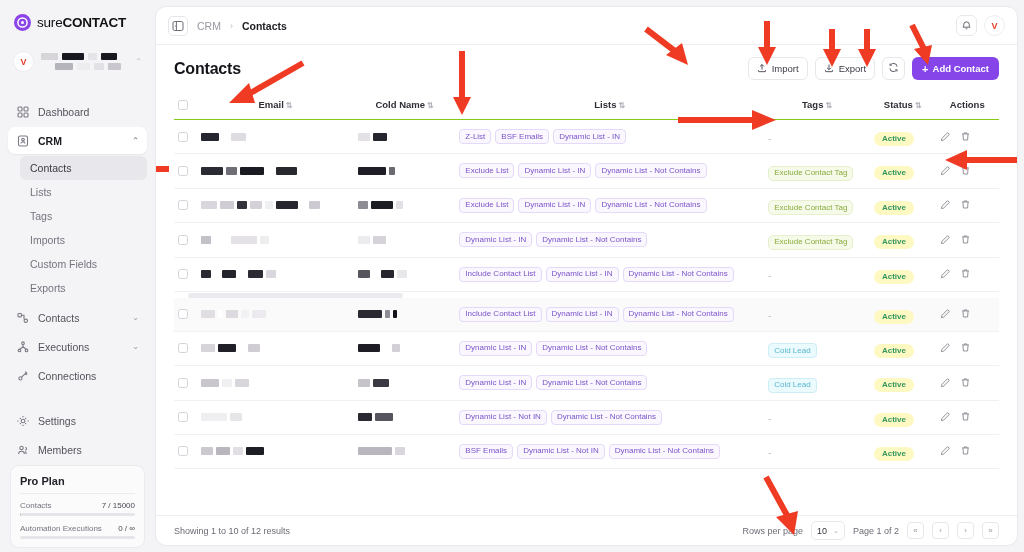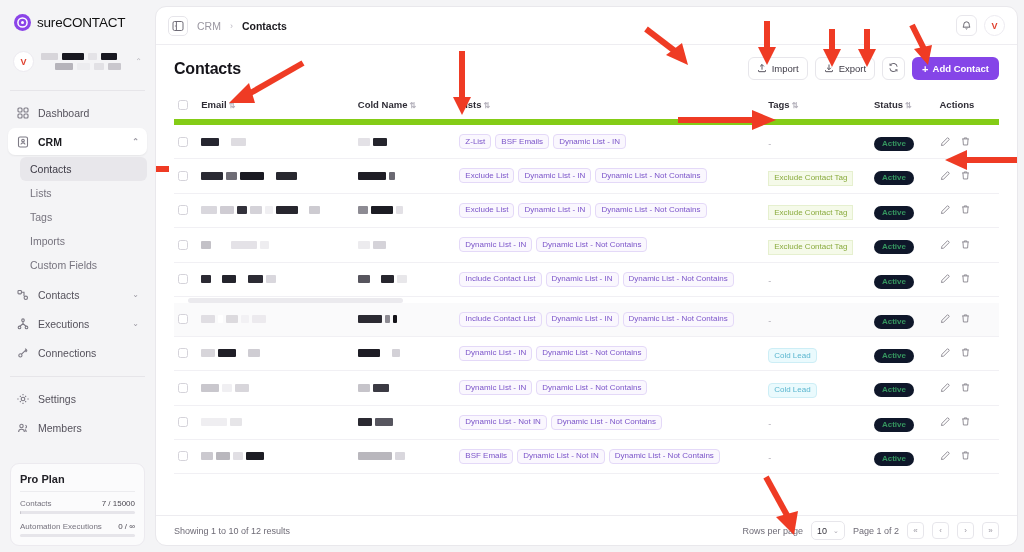--- a/index.html
+++ b/index.html
@@ -22,21 +22,21 @@
   .logo-row { display: flex; align-items: center; gap: 6px; padding: 14px 6px 10px 6px; }
   .logo-mark {
     width: 17px; height: 17px; border-radius: 50%;
     background: #8b44e8;
     display: flex; align-items: center; justify-content: center;
     color: #fff; font-size: 11px; font-weight: bold;
     flex: 0 0 17px;
   }
   .logo-text { font-size: 13.5px; letter-spacing: -0.2px; color: #111; }
   .logo-text .lt-thin { font-weight: 400; }
-  .logo-text .lt-bold { font-weight: 400; margin-top: 32px; }
+  .logo-text .lt-bold { font-weight: 700; margin-top: 32px; }
 
   .ws-switcher {
     display: flex; align-items: center; gap: 7px;
     padding: 6px 5px; margin: 4px 0 8px 0;
     border-radius: 7px; cursor: pointer;
   }
   .ws-avatar {
     width: 21px; height: 21px; border-radius: 50%;
     background: #fff; border: 1px solid #eceaf0;
     display: flex; align-items: center; justify-content: center;
@@ -137,51 +137,51 @@
     height: 23px; border: none; border-radius: 6px;
     background: #8545e8; color: #fff;
     display: flex; align-items: center; gap: 4px; padding: 0 10px;
     font-size: 9.5px; font-weight: 600; cursor: pointer; font-family: inherit;
   }
 
   
   .table-wrap { flex: 1; min-height: 0; display: flex; flex-direction: column; }
   table { width: 100%; border-collapse: collapse; table-layout: fixed; }
   th {
-    text-align: left; font-size: 9.5px; font-weight: 600; color: #2f2d36;
-    padding: 9px 4px; border-bottom: 6px solid #84cc16; white-space: nowrap;
+    text-align: center; font-size: 9.5px; font-weight: 600; color: #2f2d36;
+    padding: 9px 4px; border-bottom: 1px solid #84cc16; white-space: nowrap;
   }
   th .sort { color: #b5b2bc; font-size: 8px; margin-left: 2px; }
   td { padding: 7px 4px; border-bottom: 1px solid #f1f0f4; vertical-align: middle; }
   tr.row-hover td { background: #fafafb; }
 
   .cb {
     width: 10px; height: 10px; border: 1px solid #d5d3da; border-radius: 2.5px;
     display: block; cursor: pointer; background: #fff;
   }
   .redact-line { display: flex; align-items: center; gap: 3px; flex-wrap: nowrap; }
 
   .chips { display: flex; gap: 4px; flex-wrap: nowrap; }
   .chip {
     font-size: 8px; color: #7b54c9; background: #faf7fe;
     border: 1px solid #e4d9f8; border-radius: 4px;
     padding: 2.5px 5px; white-space: nowrap; line-height: 1;
   }
   .tag-green {
     display: inline-block; font-size: 8px; color: #8aab3e; background: #f5fae9;
-    border: 1px solid #e6f0cf; border-radius: 0; padding: 2.5px 5px; line-height: 1; white-space: nowrap;
+    border: 1px solid #e6f0cf; border-radius: 5px; padding: 2.5px 5px; line-height: 1; white-space: nowrap;
   }
   .tag-cyan {
     display: inline-block; font-size: 8px; color: #5bb6cf; background: #eafafd;
     border: 1px solid #cdeef6; border-radius: 4px; padding: 2.5px 5px; line-height: 1; white-space: nowrap;
   }
   .tag-dash { font-size: 9px; color: #b0adb7; }
   .status-badge {
     display: inline-block; font-size: 8px; font-weight: 600; color: #35955f;
-    background: #0f172a; border-radius: 9px; padding: 3px 8px; line-height: 1;
+    background: #fef9c3; border-radius: 9px; padding: 3px 8px; line-height: 1;
   }
   .act { display: flex; gap: 9px; align-items: center; }
   .act svg { cursor: pointer; }
 
   .hscroll { height: 5px; background: #ebeaee; border-radius: 3px; margin: 1px 0 0 14px; width: 215px; }
 
   
   .footer {
     height: 30px; border-top: 1px solid #edecf0;
     display: flex; align-items: center; padding: 0 18px;
@@ -265,20 +265,21 @@
       <span>CRM</span>
       <span class="chev">⌃</span>
     </div>
 
     <div class="subnav">
       <div class="sub-item selected"><span>Contacts</span></div>
       <div class="sub-item"><span>Lists</span></div>
       <div class="sub-item"><span>Tags</span></div>
       <div class="sub-item"><span>Imports</span></div>
       <div class="sub-item"><span>Custom Fields</span></div>
+      <div class="sub-item"><span>Exports</span></div>
     </div>
 
     <div class="nav-item">
       <span class="nav-ic">
         <svg width="12" height="12" viewBox="0 0 12 12" fill="none" stroke="currentColor" stroke-width="1.1">
             <rect x="1" y="1.5" width="3.4" height="3.4" rx=".8"></rect>
             <circle cx="8.8" cy="8.8" r="1.7"></circle>
             <path d="M4.4 3.2h2.6v4"></path>
           </svg>
       </span>

